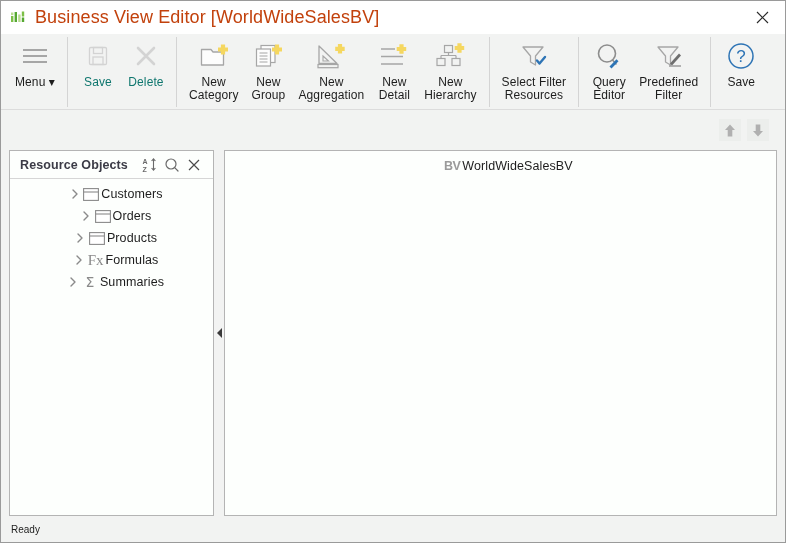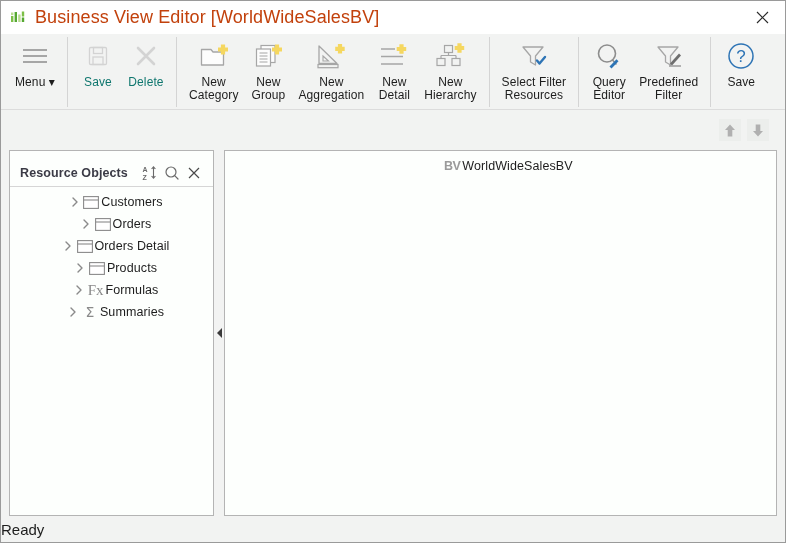--- a/index.html
+++ b/index.html
@@ -157,21 +157,20 @@
 
   .panel-head {
     height: 28px;
     min-height: 28px;
     border-bottom: 1px solid #d6d6d6;
     display: flex;
     align-items: center;
     padding: 0 8px 0 10px;
     box-sizing: border-box;
     background: #fdfffd;
-    margin-top: 8px;
   }
   .panel-title {
     font-size: 12.5px;
     font-weight: bold;
     color: #3b3b46;
     flex: 1 1 auto;
     white-space: nowrap;
     letter-spacing: 0.1px;
   }
   .head-icon {
@@ -233,22 +232,23 @@
     letter-spacing: -0.3px;
   }
 
   
   .statusbar {
     height: 26px;
     min-height: 26px;
     background: #f2f3f2;
     display: flex;
     align-items: center;
-    box-sizing: border-box;
-    font-size: 15px;
+    padding-left: 10px;
+    box-sizing: border-box;
+    font-size: 10px;
     color: #1d1d1d;
   }
 </style>
 </head>
 <body>
 
 <div class="window">
 
   <div class="titlebar">
     <span class="title-icon">
@@ -481,34 +481,20 @@
           </span>
           <span class="tree-icon">
             <svg width="16" height="13" viewBox="0 0 16 13">
                 <rect x="0.6" y="0.6" width="14.8" height="11.8" fill="#ffffff" stroke="#8a8a8a" stroke-width="1.1"></rect>
                 <path d="M0.6 4 H15.4" stroke="#8a8a8a" stroke-width="1.1"></path>
               </svg>
           </span>
           <span class="tree-label">Orders</span>
         </div>
 
-        <div class="tree-item">
-          <span class="tree-chevron">
-            <svg width="8" height="10" viewBox="0 0 8 10">
-                <path d="M2 1 L6 5 L2 9" stroke="#8a8a8a" stroke-width="1.4" fill="none" stroke-linecap="round" stroke-linejoin="round"></path>
-              </svg>
-          </span>
-          <span class="tree-icon">
-            <svg width="16" height="13" viewBox="0 0 16 13">
-                <rect x="0.6" y="0.6" width="14.8" height="11.8" fill="#ffffff" stroke="#8a8a8a" stroke-width="1.1"></rect>
-                <path d="M0.6 4 H15.4" stroke="#8a8a8a" stroke-width="1.1"></path>
-              </svg>
-          </span>
-          <span class="tree-label">Orders Detail</span>
-        </div>
 
         <div class="tree-item">
           <span class="tree-chevron">
             <svg width="8" height="10" viewBox="0 0 8 10">
                 <path d="M2 1 L6 5 L2 9" stroke="#8a8a8a" stroke-width="1.4" fill="none" stroke-linecap="round" stroke-linejoin="round"></path>
               </svg>
           </span>
           <span class="tree-icon">
             <svg width="16" height="13" viewBox="0 0 16 13">
                 <rect x="0.6" y="0.6" width="14.8" height="11.8" fill="#ffffff" stroke="#8a8a8a" stroke-width="1.1"></rect>

